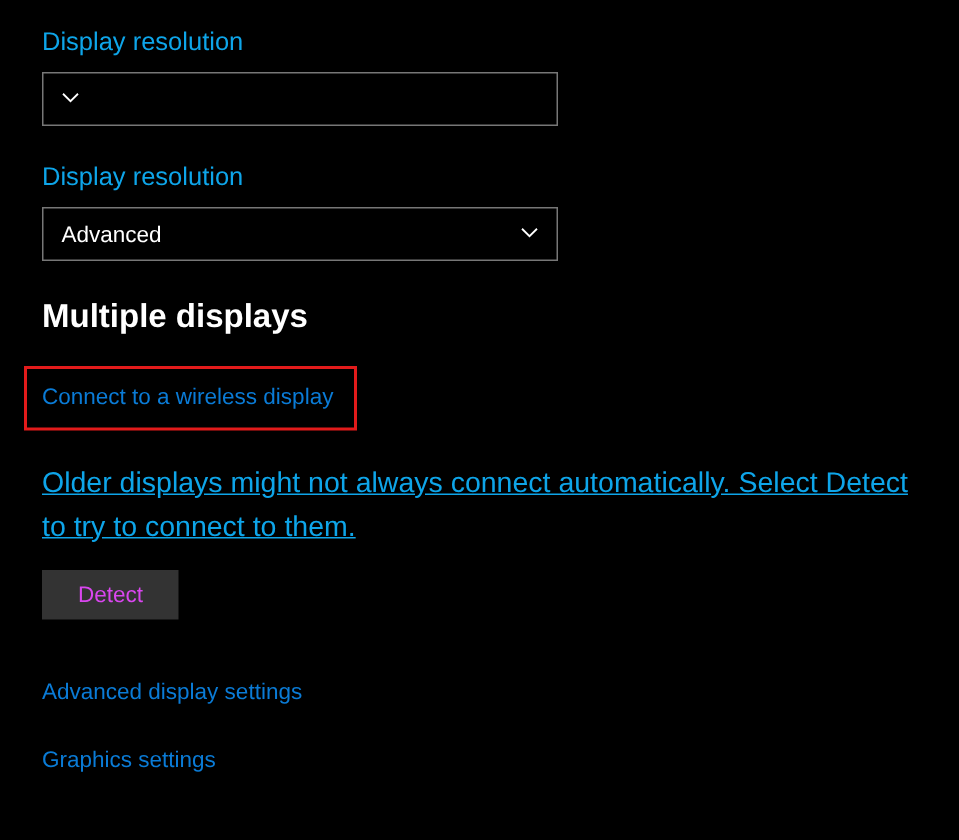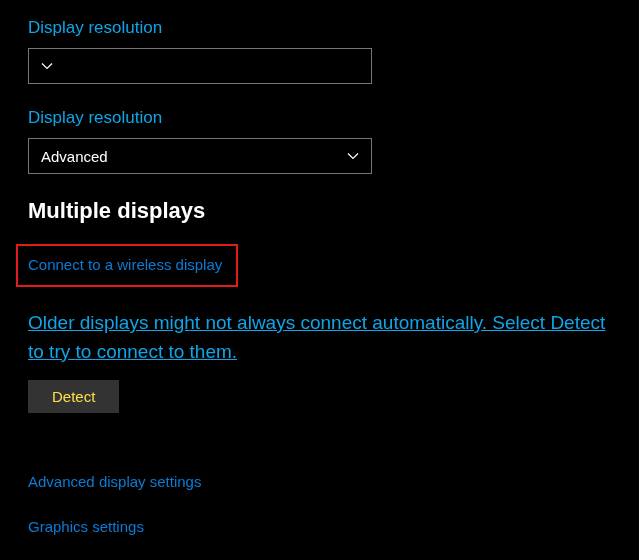--- a/index.html
+++ b/index.html
@@ -67,27 +67,27 @@
     .info-text {
       font-size: 19px;
       color: #0ea5e9;
       line-height: 1.5;
       margin-bottom: 14px;
       max-width: 580px;
       text-decoration: underline;
     }
     .button {
       background: #333;
-      color: #fde047;
+      color: #d946ef;
       border: none;
       padding: 8px 24px;
       font-size: 15px;
       font-family: inherit;
       cursor: pointer;
-      margin-bottom: 60px;
+      margin-bottom: 40px;
     }
     .link-row {
       margin-bottom: 28px;
     }
   </style>
 </head>
 <body>
 
 
 

